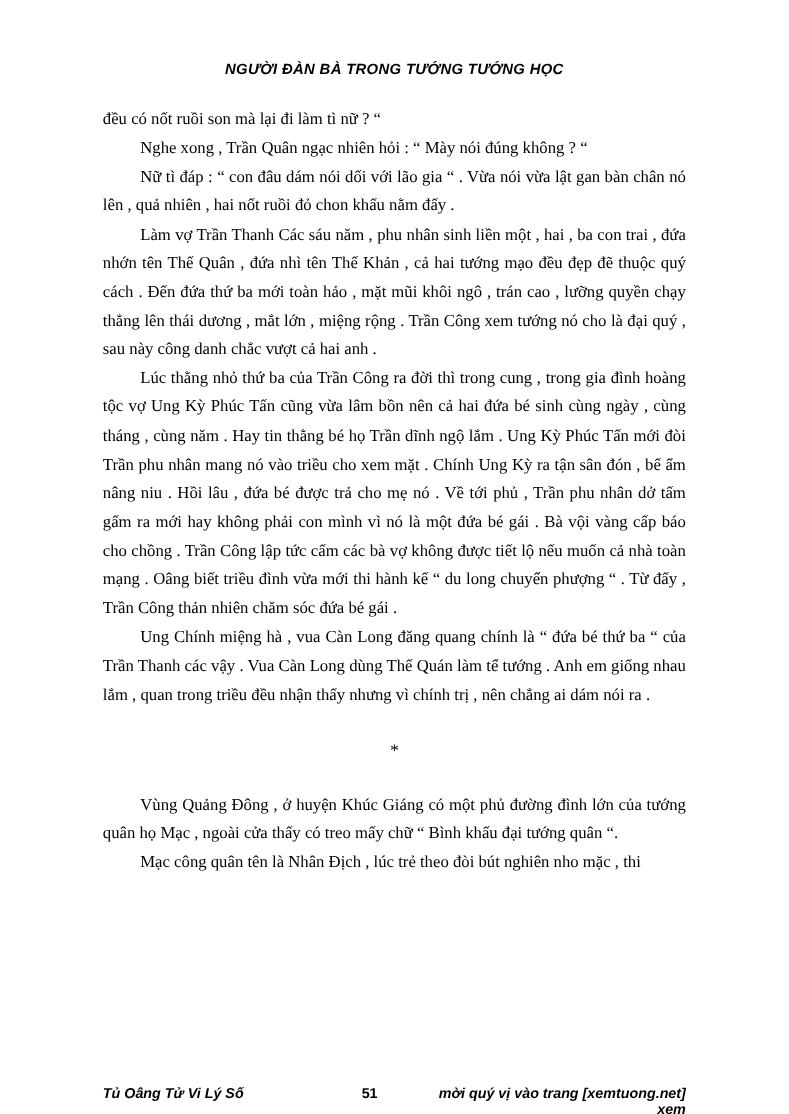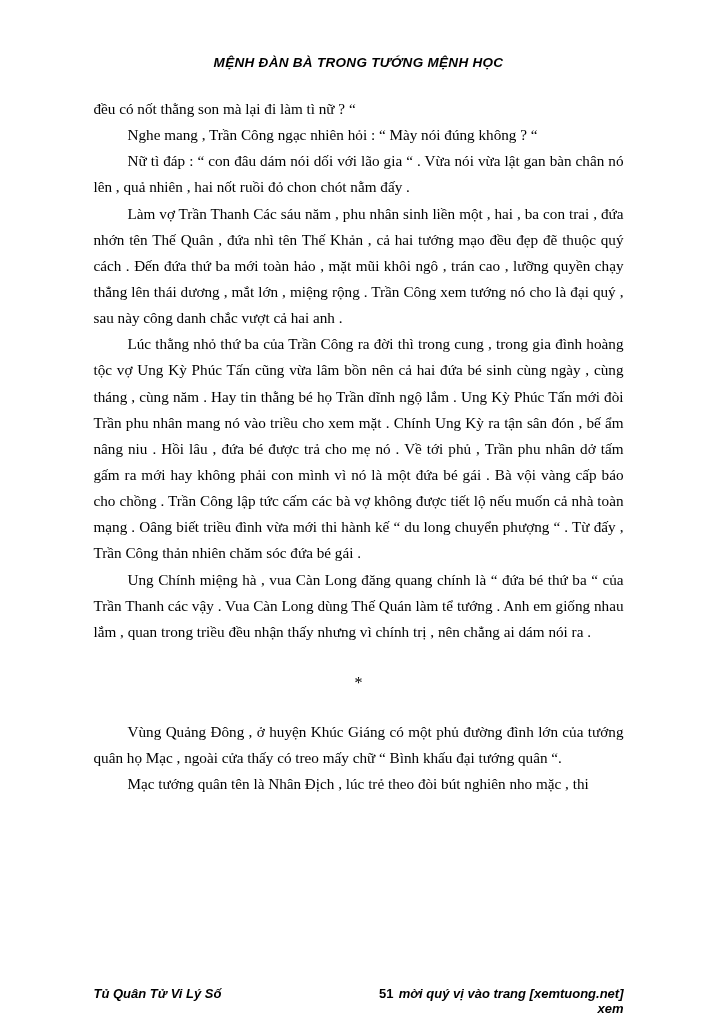--- a/index.html
+++ b/index.html
@@ -70,49 +70,49 @@
     font-size: 13px;
     font-weight: bold;
     font-style: italic;
   }
   .footer-left {
     width: 185px;
     text-align: left;
   }
   .footer-center {
     width: 115px;
-    text-align: right;
+    text-align: center;
     font-style: normal;
   }
   .footer-right {
     flex: 1;
     text-align: right;
     font-weight: bold;
   }
 </style>
 </head>
 <body>
 
 <div class="page">
 
-  <div class="header">MỆNH ĐÀN BÀ TRONG TƯỚNG MỆNH HỌC</div>
+  <div class="header">NGƯỜI ĐÀN BÀ TRONG TƯỚNG TƯỚNG HỌC</div>
 
   <div class="content">
-    <p class="noindent">đều có nốt thằng son mà lại đi làm tì nữ ? “</p>
-    <p class="indent">Nghe mang , Trần Công ngạc nhiên hỏi : “ Mày nói đúng không ? “</p>
-    <p class="indent">Nữ tì đáp : “ con đâu dám nói dối với lão gia “ . Vừa nói vừa lật gan bàn chân nó lên , quả nhiên , hai nốt ruồi đỏ chon chót nằm đấy .</p>
+    <p class="noindent">đều có nốt ruồi son mà lại đi làm tì nữ ? “</p>
+    <p class="indent">Nghe xong , Trần Quân ngạc nhiên hỏi : “ Mày nói đúng không ? “</p>
+    <p class="indent">Nữ tì đáp : “ con đâu dám nói dối với lão gia “ . Vừa nói vừa lật gan bàn chân nó lên , quả nhiên , hai nốt ruồi đỏ chon khấu nằm đấy .</p>
     <p class="indent">Làm vợ Trần Thanh Các sáu năm , phu nhân sinh liền một , hai , ba con trai , đứa nhớn tên Thế Quân , đứa nhì tên Thế Khản , cả hai tướng mạo đều đẹp đẽ thuộc quý cách . Đến đứa thứ ba mới toàn hảo , mặt mũi khôi ngô , trán cao , lưỡng quyền chạy thẳng lên thái dương , mắt lớn , miệng rộng . Trần Công xem tướng nó cho là đại quý , sau này công danh chắc vượt cả hai anh .</p>
     <p class="indent">Lúc thằng nhỏ thứ ba của Trần Công ra đời thì trong cung , trong gia đình hoàng tộc vợ Ung Kỳ Phúc Tấn cũng vừa lâm bồn nên cả hai đứa bé sinh cùng ngày , cùng tháng , cùng năm . Hay tin thằng bé họ Trần dĩnh ngộ lắm . Ung Kỳ Phúc Tấn mới đòi Trần phu nhân mang nó vào triều cho xem mặt . Chính Ung Kỳ ra tận sân đón , bế ẩm nâng niu . Hồi lâu , đứa bé được trả cho mẹ nó . Về tới phủ , Trần phu nhân dở tấm gấm ra mới hay không phải con mình vì nó là một đứa bé gái . Bà vội vàng cấp báo cho chồng . Trần Công lập tức cấm các bà vợ không được tiết lộ nếu muốn cả nhà toàn mạng . Oâng biết triều đình vừa mới thi hành kế “ du long chuyển phượng “ . Từ đấy , Trần Công thản nhiên chăm sóc đứa bé gái .</p>
     <p class="indent">Ung Chính miệng hà , vua Càn Long đăng quang chính là “ đứa bé thứ ba “ của Trần Thanh các vậy . Vua Càn Long dùng Thế Quán làm tể tướng . Anh em giống nhau lắm , quan trong triều đều nhận thấy nhưng vì chính trị , nên chẳng ai dám nói ra .</p>
 
     <div class="star">*</div>
 
     <p class="indent">Vùng Quảng Đông , ở huyện Khúc Giáng có một phủ đường đình lớn của tướng quân họ Mạc , ngoài cửa thấy có treo mấy chữ “ Bình khấu đại tướng quân “.</p>
-    <p class="indent">Mạc tướng quân tên là Nhân Địch , lúc trẻ theo đòi bút nghiên nho mặc , thi</p>
+    <p class="indent">Mạc công quân tên là Nhân Địch , lúc trẻ theo đòi bút nghiên nho mặc , thi</p>
   </div>
 
   <div class="footer">
-    <div class="footer-left">Tủ Quân Tử Vi Lý Số</div>
+    <div class="footer-left">Tủ Oâng Tử Vi Lý Số</div>
     <div class="footer-center">51</div>
     <div class="footer-right">mời quý vị vào trang [xemtuong.net] xem</div>
   </div>
 
 </div>
 
 </body></html>

